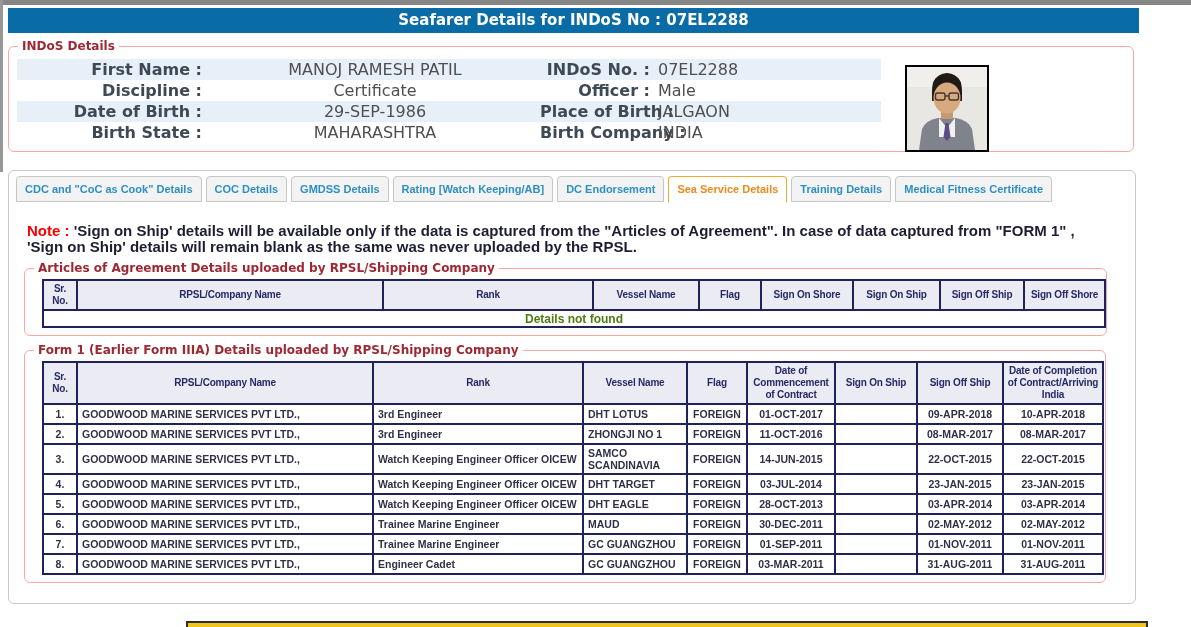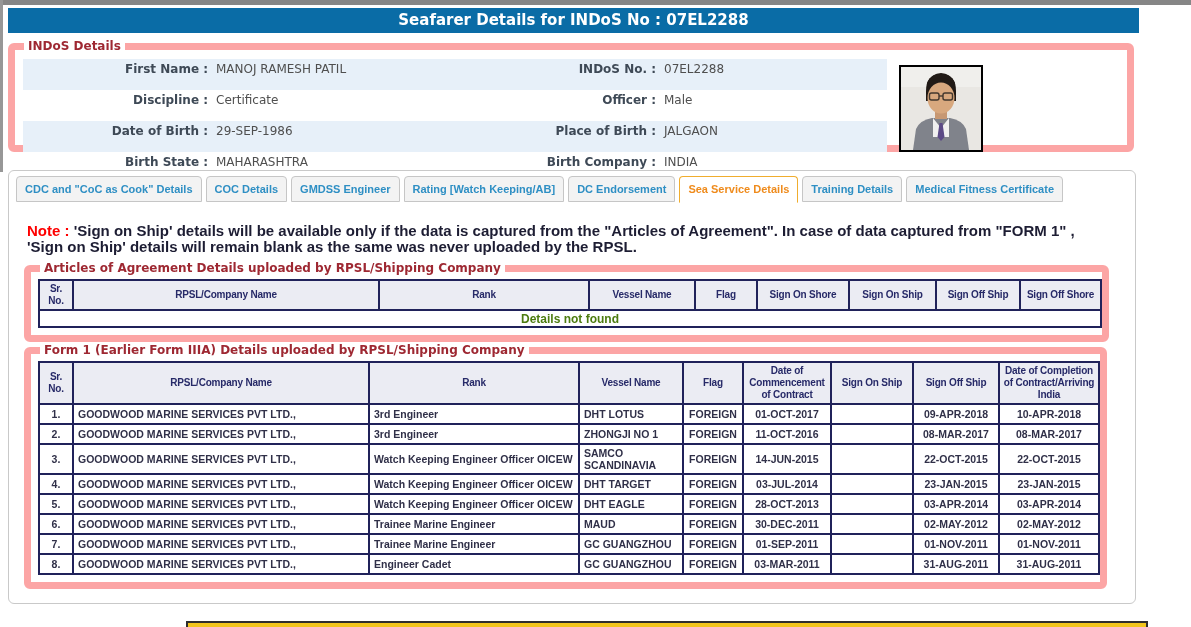--- a/index.html
+++ b/index.html
@@ -14,39 +14,39 @@
   
   .header-bar {
     position:absolute; left:8px; top:8px; width:1131px; height:25px;
     background:#0a6ca6; color:#ffffff; text-align:center;
     font-size:15px; font-weight:bold; line-height:25px;
     font-family:"DejaVu Sans", sans-serif;
   }
 
   
   fieldset {
-    border:7px solid #fca5a5; border-radius:6px; background:#fff;
+    border:1px solid #fca5a5; border-radius:6px; background:#fff;
   }
   legend {
     color:#9e2832; font-weight:bold; font-size:12px;
     margin-left:9px; padding:0 4px; white-space:nowrap;
     font-family:"DejaVu Sans", sans-serif;
   }
 
   .indos-fieldset {
     position:absolute; left:8px; top:39px; width:1126px; height:113px;
   }
   .indos-inner { position:relative; width:100%; height:100%; }
   .info-table { position:absolute; left:8px; top:6px; width:864px; }
-  .info-row { display:flex; height:31px; line-height:21px; font-size:12px; }
+  .info-row { display:flex; height:21px; line-height:21px; font-size:16px; }
   .info-row.alt { background:#e7f0f9; }
   .cell-lbl { font-weight:bold; color:#3e4956; text-align:right; white-space:nowrap; }
   .cell-val { color:#4f4f4f; padding-left:8px; white-space:nowrap; }
   .lbl-l { width:185px; }
-  .val-l { width:338px; }
+  .val-l { width:338px;text-align:center; }
   .lbl-r { width:110px; }
   .val-r { flex:1; }
   .photo-frame {
     position:absolute; top:12px; right:144px; width:84px; height:87px;
     border:2px solid #000; background:#e9e7e3; overflow:hidden;
   }
 
   
   .tab-panel {
     position:absolute; left:8px; top:170px; width:1128px; height:434px;
@@ -68,21 +68,21 @@
     position:absolute; left:18px; top:52px; width:1055px;
     font-size:15px; font-weight:bold; color:#1d1d33; line-height:15.5px;
     font-family:"Liberation Sans", sans-serif;
   }
   .note-prefix { color:#fe0000; }
 
   .articles-fieldset { position:absolute; left:15px; top:90px; width:1082px; padding:2px 0 7px 0; }
   .form1-fieldset    { position:absolute; left:15px; top:172px; width:1082px; padding:2px 0 7px 0; }
 
   table.data-table {
-    border-collapse:collapse; table-layout:fixed; margin-left:7px; margin-top:2px;
+    border-collapse:collapse; table-layout:fixed; margin-left:17px; margin-top:2px;
     border:2px solid #20225a; background:#fff;
     font-family:"Liberation Sans", sans-serif;
   }
   .data-table th, .data-table td { border:2px solid #20225a; overflow:hidden; }
   .data-table th {
     background:#ebecf3; color:#272a68; font-weight:bold;
     font-size:10px; letter-spacing:-0.2px; line-height:12px;
     text-align:center; padding:2px 1px;
   }
   .data-table td {
@@ -155,21 +155,21 @@
         </g>
       </svg>
     </div>
   </div>
 </fieldset>
 
 <div class="tab-panel">
   <div class="tabs">
     <div class="tab">CDC and "CoC as Cook" Details</div>
     <div class="tab">COC Details</div>
-    <div class="tab">GMDSS Engineer</div>
+    <div class="tab">GMDSS Details</div>
     <div class="tab">Rating [Watch Keeping/AB]</div>
     <div class="tab">DC Endorsement</div>
     <div class="tab active">Sea Service Details</div>
     <div class="tab">Training Details</div>
     <div class="tab">Medical Fitness Certificate</div>
   </div>
 
   <div class="note">
     <span class="note-prefix">Note :</span>
     <span>'Sign on Ship' details will be available only if the data is captured from the "Articles of Agreement". In case of data captured from "FORM 1" , 'Sign on Ship' details will remain blank as the same was never uploaded by the RPSL.</span>

